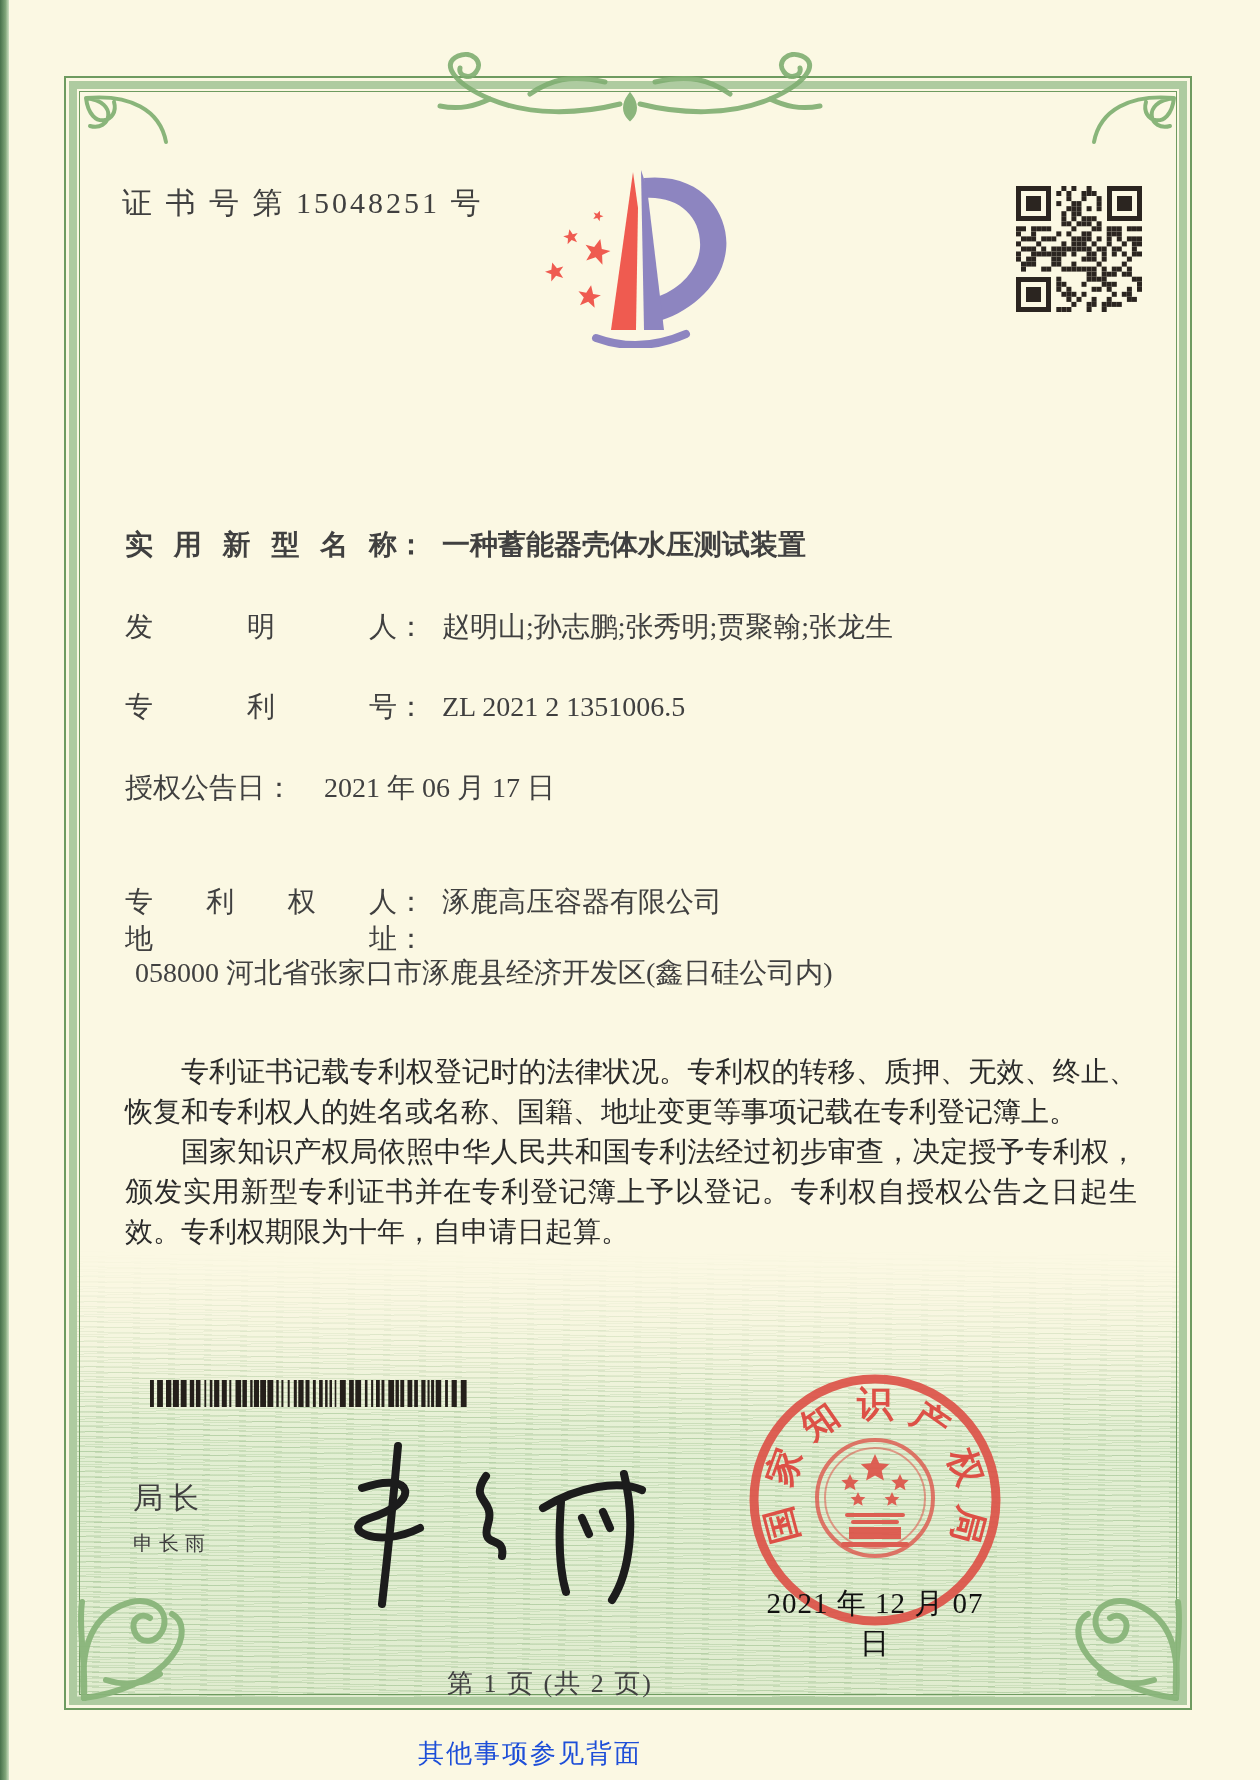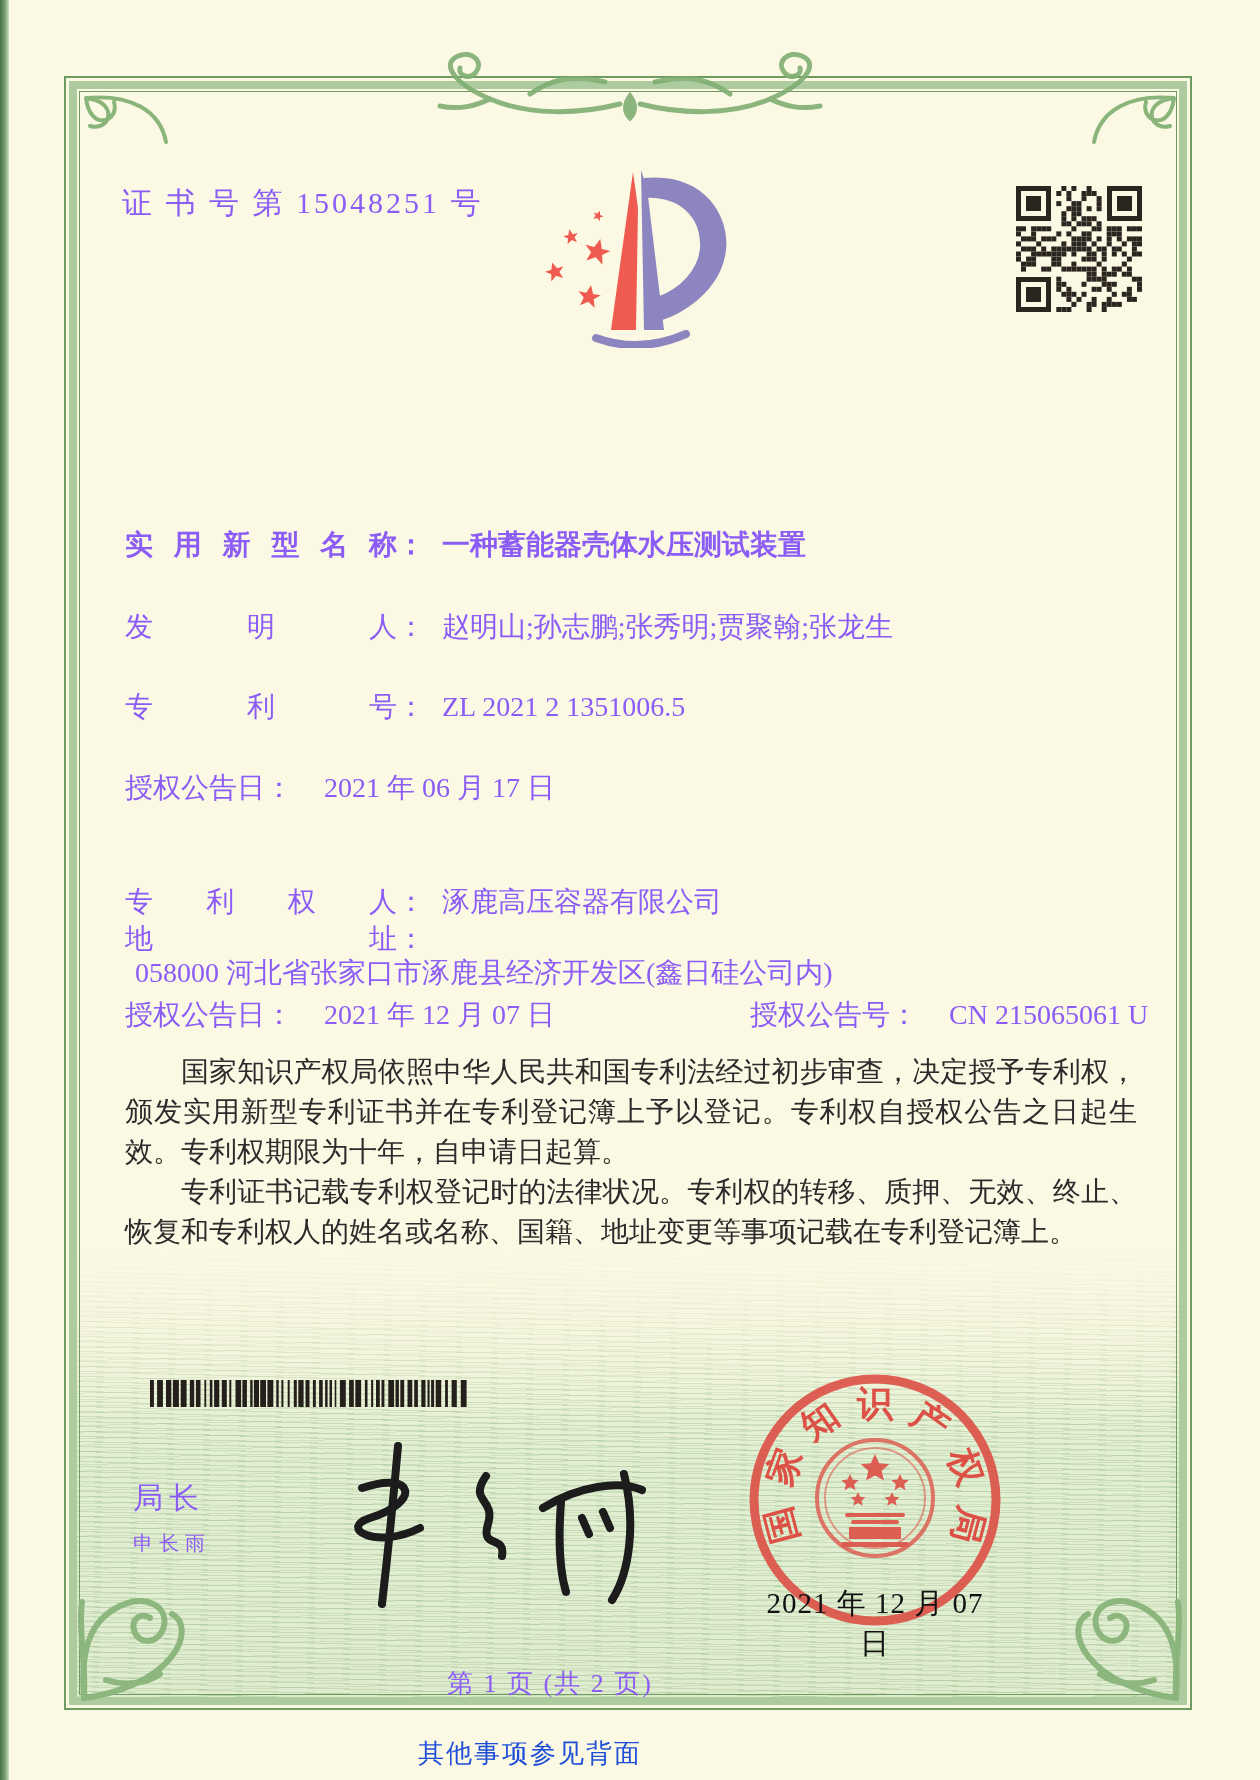--- a/index.html
+++ b/index.html
@@ -15,21 +15,21 @@
       linear-gradient(to bottom, rgba(229,240,217,0), rgba(223,237,208,.9) 45%, #e0eccf);
     -webkit-mask:linear-gradient(to bottom,transparent,black 38%);
     mask:linear-gradient(to bottom,transparent,black 38%);}
   
   .frame-outer{position:absolute;left:64px;top:76px;width:1128px;height:1634px;
     border:2px solid #6e9b60;box-sizing:border-box;}
   .frame-band{position:absolute;inset:3px;border:8px solid #aecba0;box-sizing:border-box;
     background:transparent;}
   .frame-inner{position:absolute;inset:13px;border:1px solid #6e9b60;box-sizing:border-box;}
   .abs{position:absolute;}
-  .txt{color:#8b5cf6;}
+  .txt{color:#404040;}
 
   .cert-number{left:122px;top:183px;font-size:30px;letter-spacing:3px;}
   .page-title{left:35px;top:338px;width:1060px;text-align:center;
     font-size:58px;font-weight:700;letter-spacing:9px;color:#151515;}
 
   .field-row{left:125px;font-size:28px;line-height:34px;white-space:nowrap;}
   .field-row.wrap{white-space:normal;width:1012px;}
   .flabel{display:inline-block;width:272px;text-align:justify;text-align-last:justify;vertical-align:top;}
   .flabel.compact{width:auto;text-align-last:auto;}
   .colon{display:inline-block;vertical-align:top;}
@@ -373,34 +373,24 @@
     <span class="fvalue narrow">2021 年 06 月 17 日</span>
   </div>
   <div class="abs txt field-row" style="top:845px;margin-top:40px;">
     <span class="flabel">专利权人</span><span class="colon">：</span>
     <span class="fvalue">涿鹿高压容器有限公司</span>
   </div>
   <div class="abs txt field-row wrap" style="top:922px;">
     <span class="flabel">地址</span><span class="colon">：</span>
     <span class="fvalue" style="max-width:712px;">058000 河北省张家口市涿鹿县经济开发区(鑫日硅公司内)</span>
   </div>
-  <div class="abs txt field-row" style="top:998px;">
-    <span>
-      <span class="flabel compact">授权公告日</span><span class="colon">：</span>
-      <span class="fvalue narrow">2021 年 12 月 07 日</span>
-    </span>
-    <span class="grant-no-group">
-      <span class="flabel compact">授权公告号</span><span class="colon">：</span>
-      <span class="fvalue narrow">CN 215065061 U</span>
-    </span>
-  </div>
 
   <div class="abs body-text">
+    <p>专利证书记载专利权登记时的法律状况。专利权的转移、质押、无效、终止、恢复和专利权人的姓名或名称、国籍、地址变更等事项记载在专利登记簿上。</p>
     <p>国家知识产权局依照中华人民共和国专利法经过初步审查，决定授予专利权，颁发实用新型专利证书并在专利登记簿上予以登记。专利权自授权公告之日起生效。专利权期限为十年，自申请日起算。</p>
-    <p>专利证书记载专利权登记时的法律状况。专利权的转移、质押、无效、终止、恢复和专利权人的姓名或名称、国籍、地址变更等事项记载在专利登记簿上。</p>
   </div>
 
   <div class="abs barcode">
     <svg width="320" height="27" viewBox="0 0 320 27">
         <g fill="#241f1a">
           <rect x="2.0" y="0" width="3.9" height="27"></rect>
           <rect x="9.1" y="0" width="5.8" height="27"></rect>
           <rect x="18.0" y="0" width="5.3" height="27"></rect>
           <rect x="24.9" y="0" width="6.0" height="27"></rect>
           <rect x="32.7" y="0" width="5.9" height="27"></rect>

